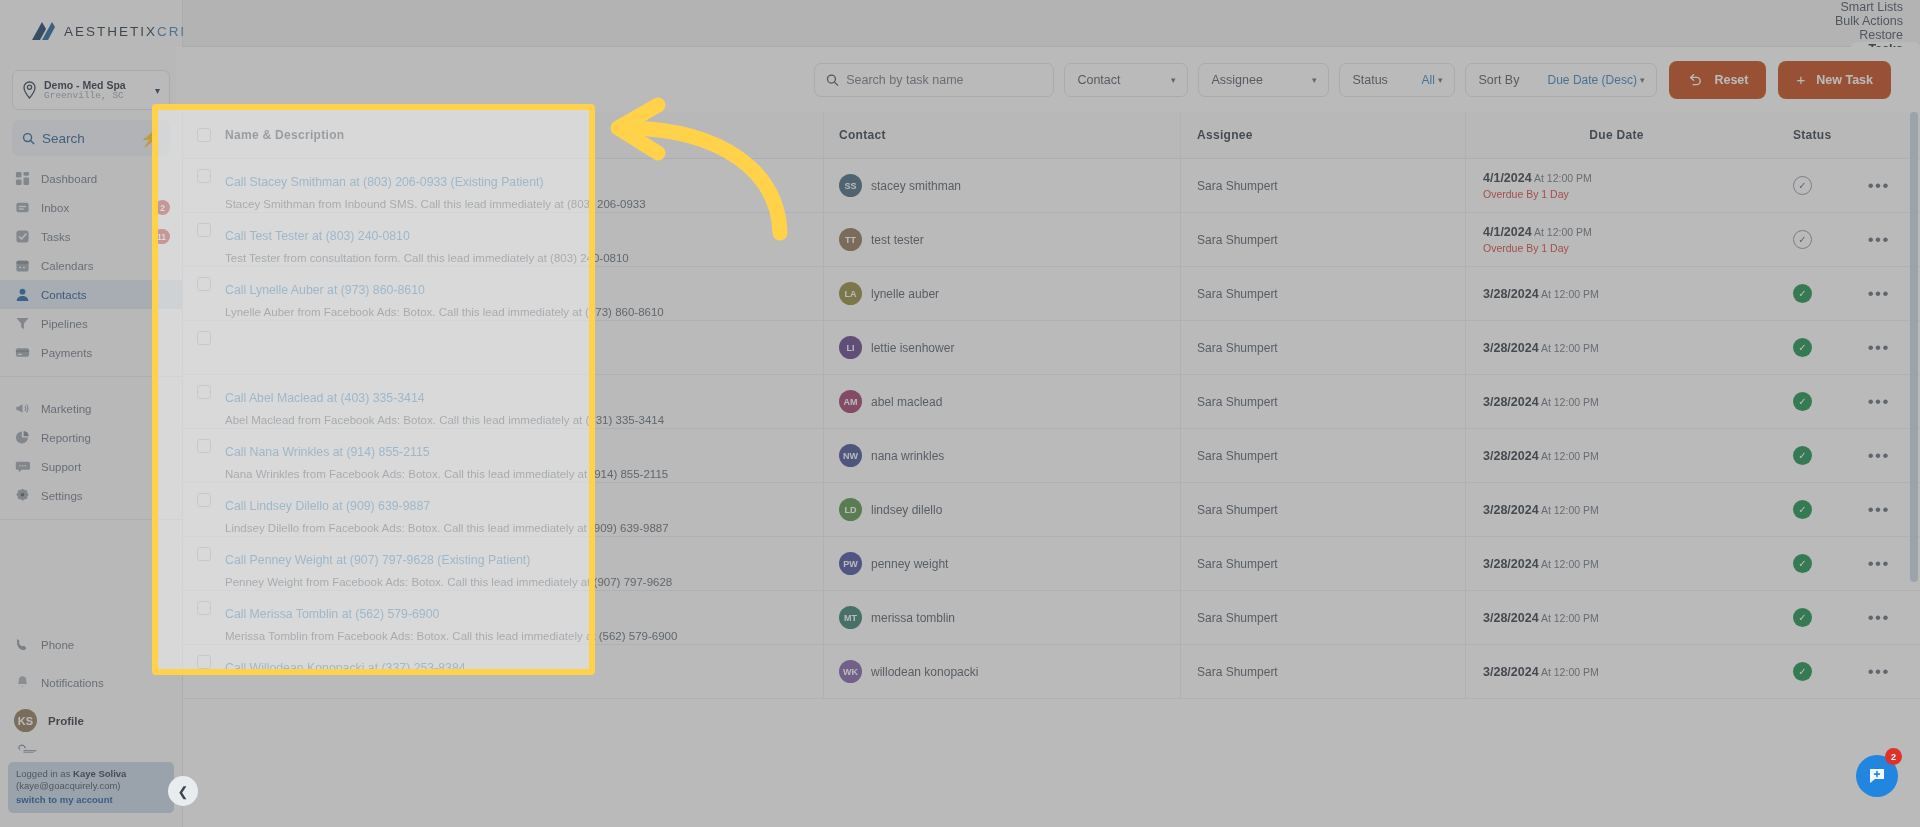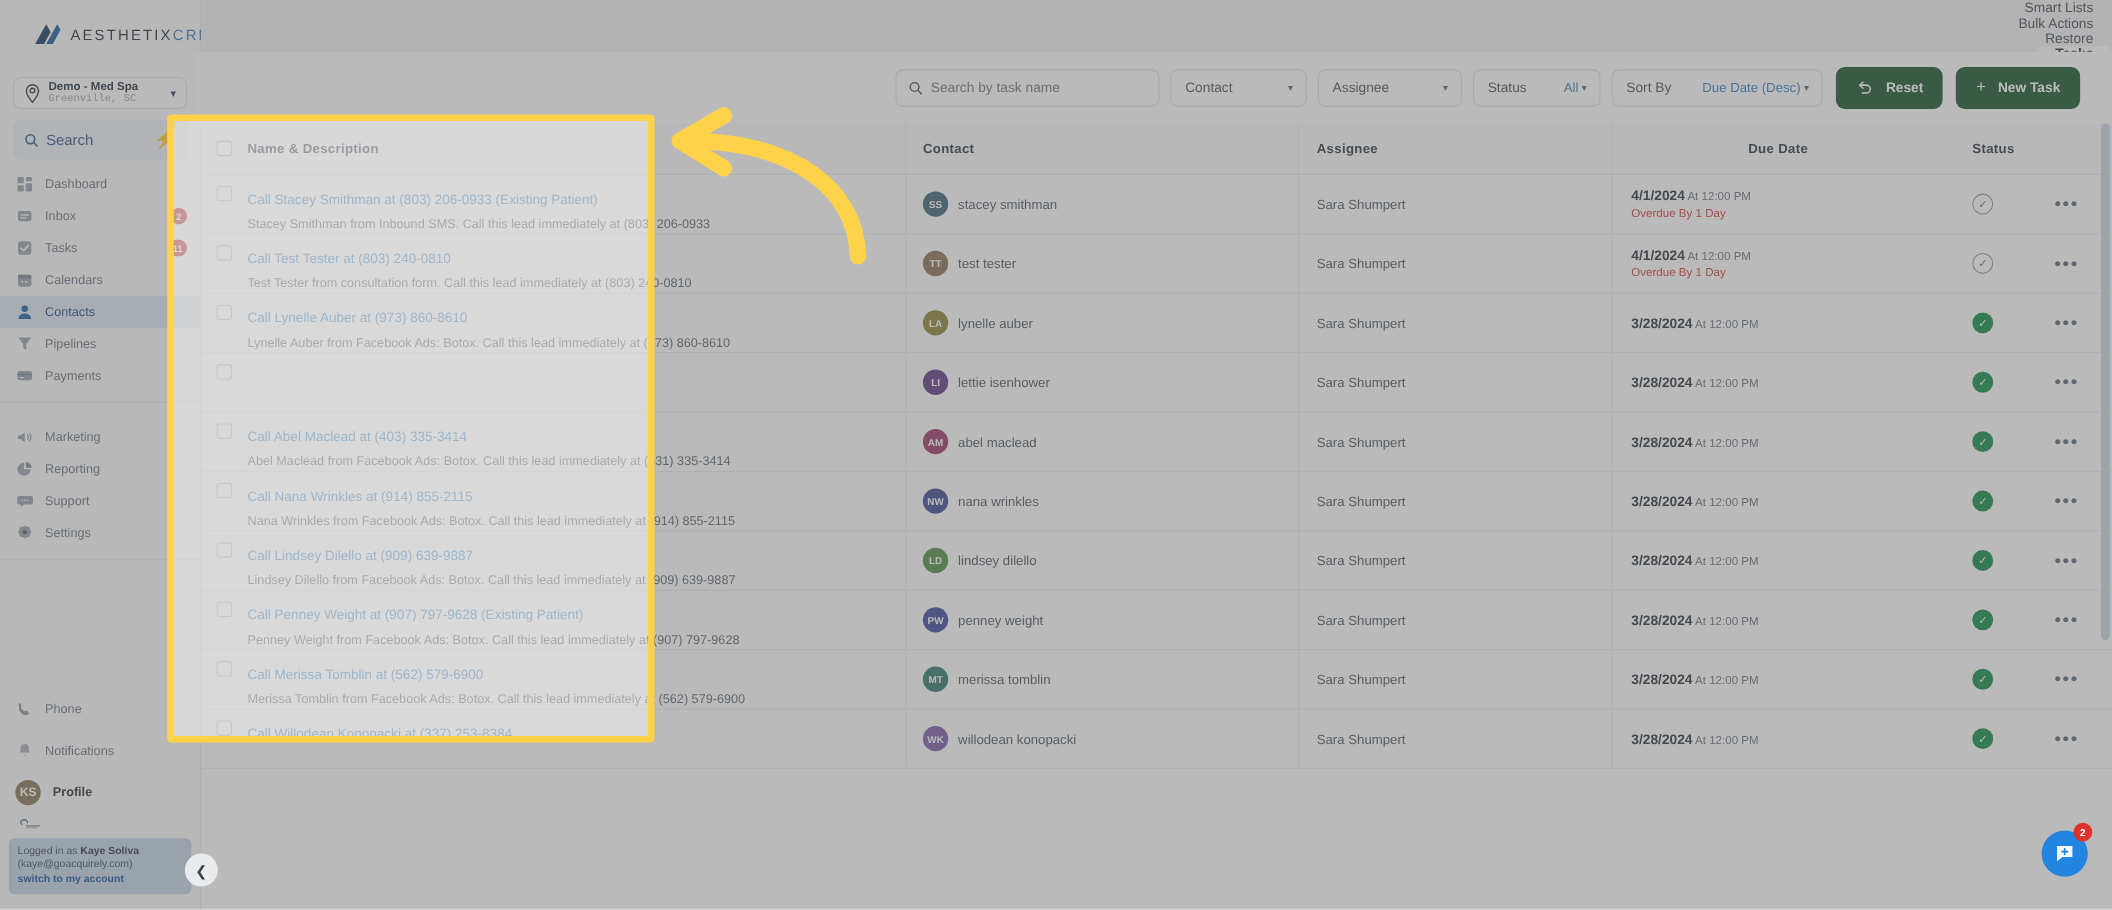--- a/index.html
+++ b/index.html
@@ -23,21 +23,21 @@
     position: absolute; left: 0; top: 0; width: 183px; height: 827px;
     background: #fbfbfb; border-right: 1px solid #e5e7eb;
     display: flex; flex-direction: column;
   }
   .logo-row { height: 62px; display: flex; align-items: center; padding-left: 30px; gap: 8px; }
   .logo-mark { width: 26px; height: 22px; flex: none; }
   .logo-text { font-size: 13.5px; letter-spacing: 2.0px; color: #1c2b3a; font-weight: 500; }
   .logo-text .crm { color: #3c7ab8; }
 
   .loc-box {
-    margin: 8px 12px 0 12px; height: 29px; border: 1px solid #dfe3e8; border-radius: 7px;
+    margin: 8px 12px 0 12px; height: 40px; border: 1px solid #dfe3e8; border-radius: 7px;
     display: flex; align-items: center; gap: 7px; padding: 0 9px; background:#fff;
   }
   .loc-pin { width: 15px; height: 18px; flex: none; }
   .loc-txt { flex: 1; min-width: 0; line-height: 1.15; }
   .loc-name { font-size: 10.5px; font-weight: 700; color: #1f2d3d; white-space: nowrap; overflow: hidden; }
   .loc-sub { font-size: 9.5px; color: #9aa5b1; white-space: nowrap; font-family: Liberation Mono, monospace; }
   .loc-caret { color: #1f3a5f; font-size: 10px; }
 
   .search-box {
     margin: 10px 12px 0 12px; height: 36px; border-radius: 7px; background: #eef2f7;
@@ -121,21 +121,21 @@
     display: flex; align-items: center; justify-content: space-between;
     padding: 0 12px; font-size: 12.5px; color: #4a545f; margin-left: 10px; gap: 12px;
   }
   .tb-sel.contact { width: 124px; }
   .tb-sel.assignee { width: 131px; }
   .tb-sel.status { width: 116px; }
   .tb-sel.sort { width: 192px; }
   .tb-sel .val { color: #2e7cc0; font-size: 12px; display: flex; align-items: center; gap: 3px; }
   .tb-sel .car { font-size: 9px; color: #5a6673; }
   .tb-btn {
-    height: 38px; background: #14532d; color: #ffffff; border-radius: 8px;
+    height: 38px; background: #c2410c; color: #ffffff; border-radius: 8px;
     display: flex; align-items: center; padding: 0 18px; gap: 11px;
     font-size: 12.5px; font-weight: 700; margin-left: 12px;
   }
   .tb-btn .g { font-size: 15px; font-weight: 400; }
 
   
   .table-wrap {
     position: absolute; left: 183px; top: 112px; width: 1737px; height: 715px;
     background: #ffffff; overflow: hidden;
   }

